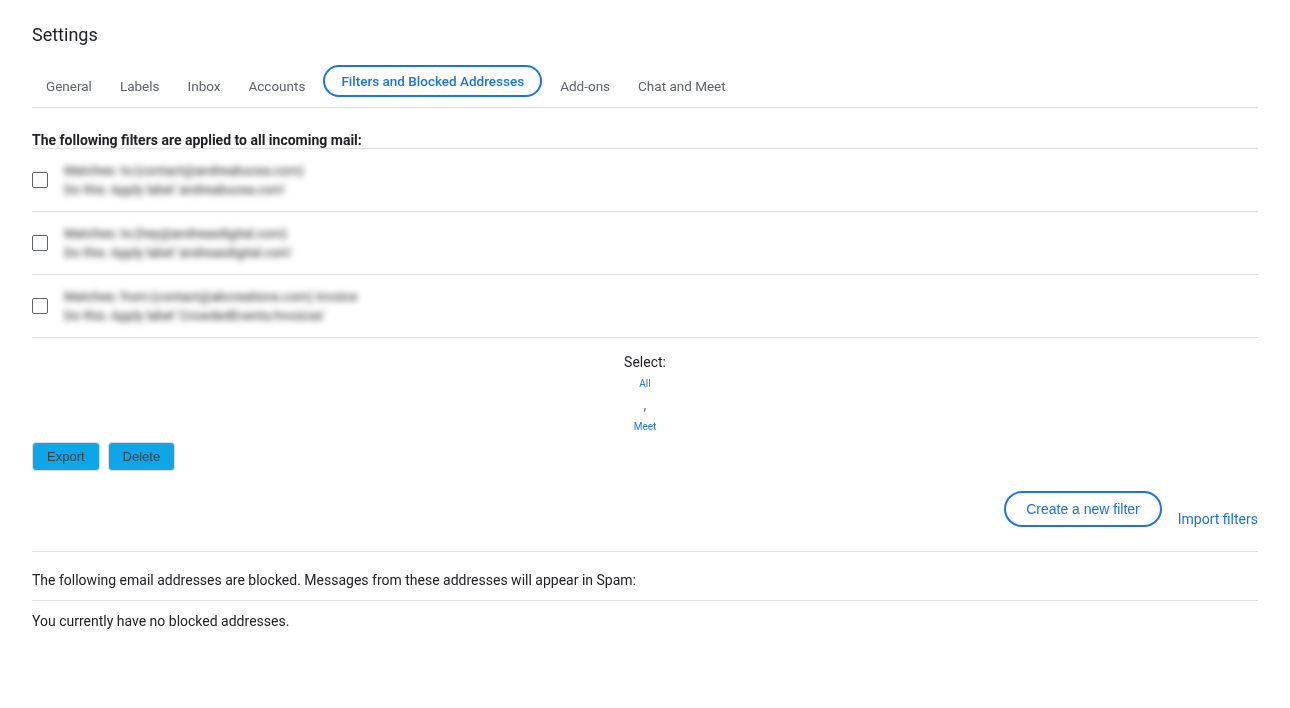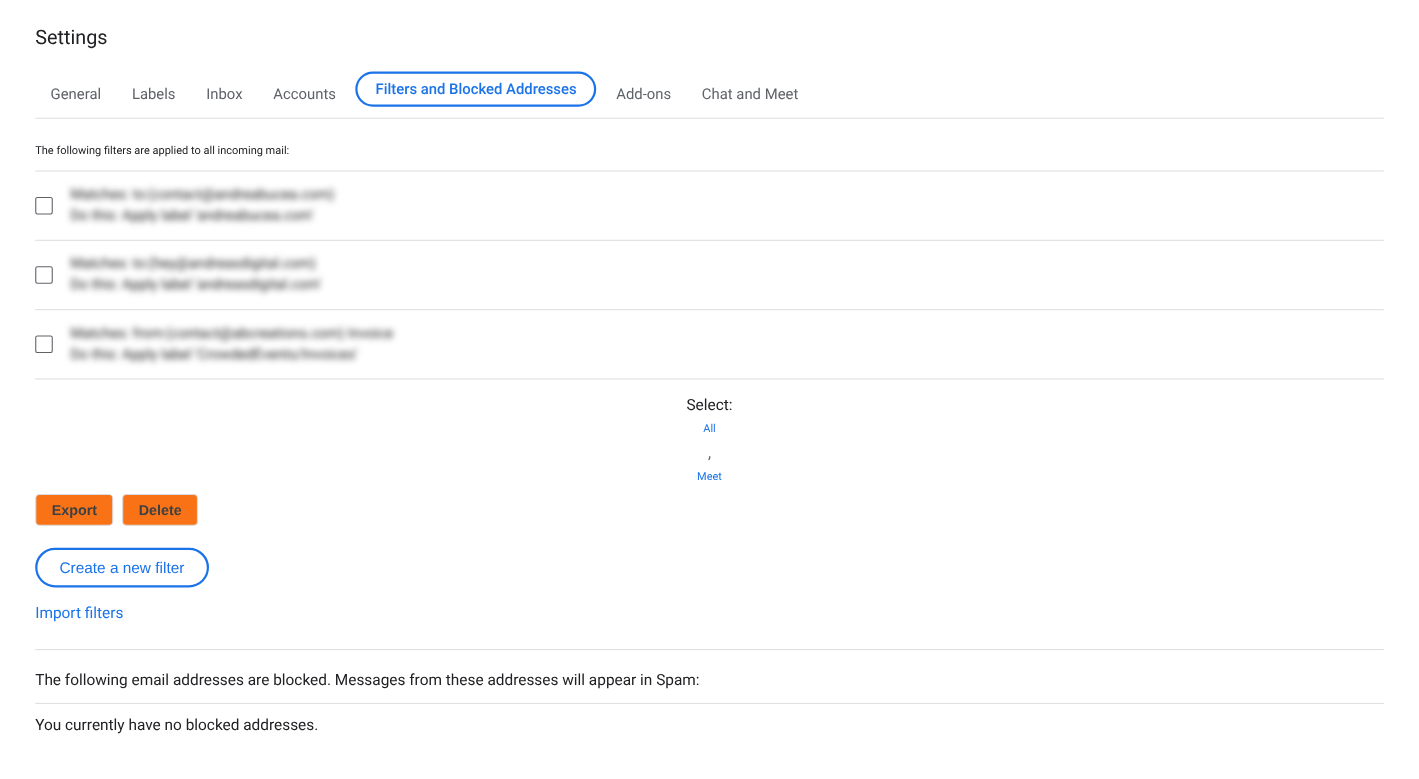--- a/index.html
+++ b/index.html
@@ -35,24 +35,23 @@
     }
     .nav-tab.active {
       color: #1a73e8;
       font-weight: 500;
       border: 2.5px solid #1a73e8;
       border-radius: 24px;
       padding: 6px 16px;
       margin: 0 4px 10px 4px;
     }
     .section-title {
-      font-size: 10px;
-      font-weight: 400;
-      color: #202124;
-      margin-bottom: 12px;
+      font-size: 14px;
+      font-weight: 700;
+      color: #202124;
     }
     .divider {
       border: none;
       border-top: 1px solid #e0e0e0;
       margin: 0;
     }
     .filter-list {
       margin-bottom: 16px;
     }
     .filter-row {
@@ -105,33 +104,31 @@
     .action-row {
       display: flex;
       align-items: center;
       gap: 8px;
       margin-bottom: 20px;
     }
     .btn-secondary {
       padding: 6px 14px;
       border: 1px solid #dadce0;
       border-radius: 4px;
-      background: #f97316;
+      background: #0ea5e9;
       color: #3c4043;
       font-size: 13px;
       cursor: pointer;
-      font-weight: bold;
     }
     .create-filter-area {
       display: flex;
-      align-items: flex-start;
+      align-items: flex-end;
       justify-content: flex-end;
       gap: 16px;
       margin-bottom: 24px;
-      flex-direction: column;
     }
     .create-filter-btn {
       padding: 8px 20px;
       border: 2.5px solid #1a73e8;
       border-radius: 24px;
       background: #fff;
       color: #1a73e8;
       font-size: 14px;
       cursor: pointer;
       font-weight: 400;

